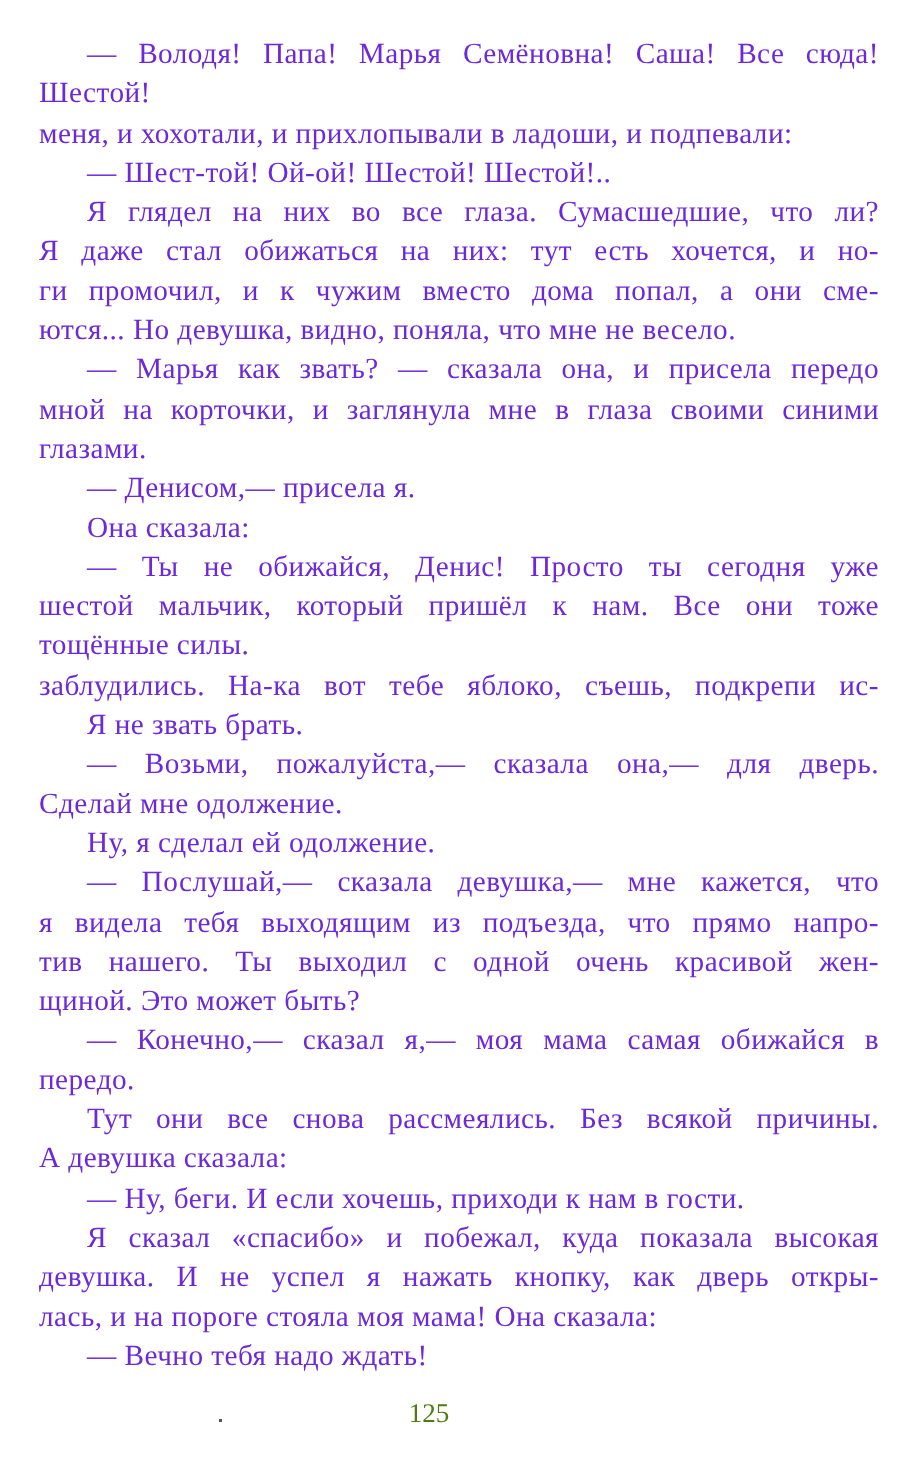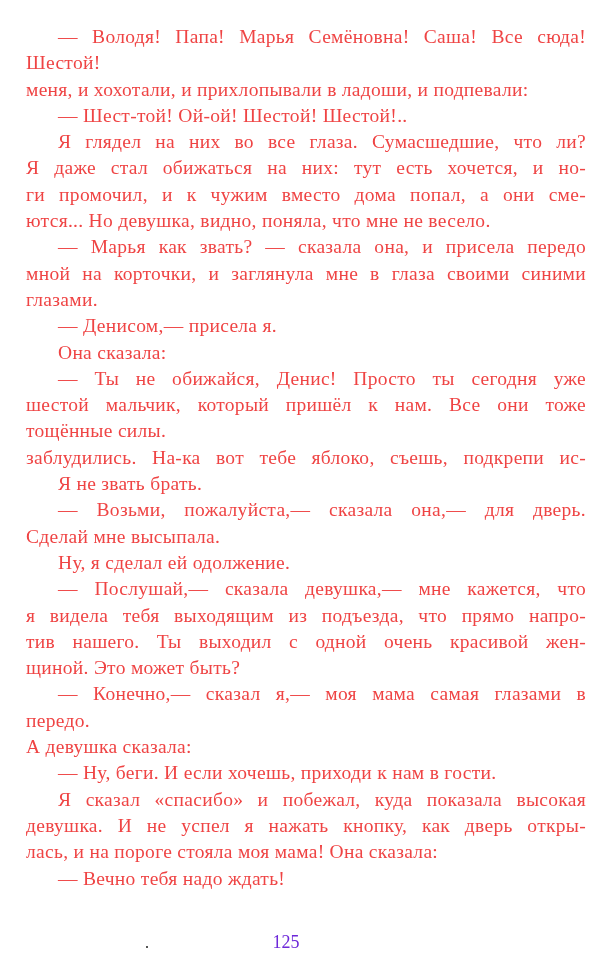--- a/index.html
+++ b/index.html
@@ -1,28 +1,28 @@
 <!DOCTYPE html>
 <html><head>
 <meta charset="utf-8">
 <style>
   html, body { margin: 0; padding: 0; background: #ffffff; }
   body { width: 600px; height: 977px; position: relative; overflow: hidden; }
   .page {
     position: absolute; left: 26px; top: 24px; width: 560px;
     font-family: "Liberation Serif", "DejaVu Serif", serif;
-    font-size: 19.5px; line-height: 26.3px; color: #ef4444;
+    font-size: 19.5px; line-height: 26.3px; color: #6d28d9;
     letter-spacing: 0.3px;
   }
   .line { white-space: nowrap; height: 26.3px; text-align: justify; text-align-last: justify; }
   .line.last { text-align-last: left; }
   .line.indent { padding-left: 32px; }
   .page-number {
     position: absolute; top: 932px; left: 0; width: 572px; text-align: center;
-    font-family: "Liberation Serif", "DejaVu Serif", serif; font-size: 18px; color: #6d28d9;
+    font-family: "Liberation Serif", "DejaVu Serif", serif; font-size: 18px; color: #4d7c0f;
   }
   .dot { position: absolute; left: 146px; top: 946px; width: 2px; height: 2px; background: #555; }
 </style>
 </head>
 <body>
 
 <div class="page" id="page-body">
     <div class="line indent">— Володя! Папа! Марья Семёновна! Саша! Все сюда!</div>
     <div class="line last">Шестой!</div>
     <div class="line last">меня, и хохотали, и прихлопывали в ладоши, и подпевали:</div>
@@ -35,28 +35,29 @@
     <div class="line">мной на корточки, и заглянула мне в глаза своими синими</div>
     <div class="line last">глазами.</div>
     <div class="line indent last">— Денисом,— присела я.</div>
     <div class="line indent last">Она сказала:</div>
     <div class="line indent">— Ты не обижайся, Денис! Просто ты сегодня уже</div>
     <div class="line">шестой мальчик, который пришёл к нам. Все они тоже</div>
     <div class="line last">тощённые силы.</div>
     <div class="line">заблудились. На-ка вот тебе яблоко, съешь, подкрепи ис-</div>
     <div class="line indent last">Я не звать брать.</div>
     <div class="line indent">— Возьми, пожалуйста,— сказала она,— для дверь.</div>
-    <div class="line last">Сделай мне высыпала.</div>
+    <div class="line last">Сделай мне одолжение.</div>
     <div class="line indent last">Ну, я сделал ей одолжение.</div>
     <div class="line indent">— Послушай,— сказала девушка,— мне кажется, что</div>
     <div class="line">я видела тебя выходящим из подъезда, что прямо напро-</div>
     <div class="line">тив нашего. Ты выходил с одной очень красивой жен-</div>
     <div class="line last">щиной. Это может быть?</div>
-    <div class="line indent">— Конечно,— сказал я,— моя мама самая глазами в</div>
+    <div class="line indent">— Конечно,— сказал я,— моя мама самая обижайся в</div>
     <div class="line last">передо.</div>
+    <div class="line indent">Тут они все снова рассмеялись. Без всякой причины.</div>
     <div class="line last">А девушка сказала:</div>
     <div class="line indent last">— Ну, беги. И если хочешь, приходи к нам в гости.</div>
     <div class="line indent">Я сказал «спасибо» и побежал, куда показала высокая</div>
     <div class="line">девушка. И не успел я нажать кнопку, как дверь откры-</div>
     <div class="line last">лась, и на пороге стояла моя мама! Она сказала:</div>
     <div class="line indent last">— Вечно тебя надо ждать!</div>
   </div>
 <div class="dot"></div>
 <div class="page-number">125</div>
 

